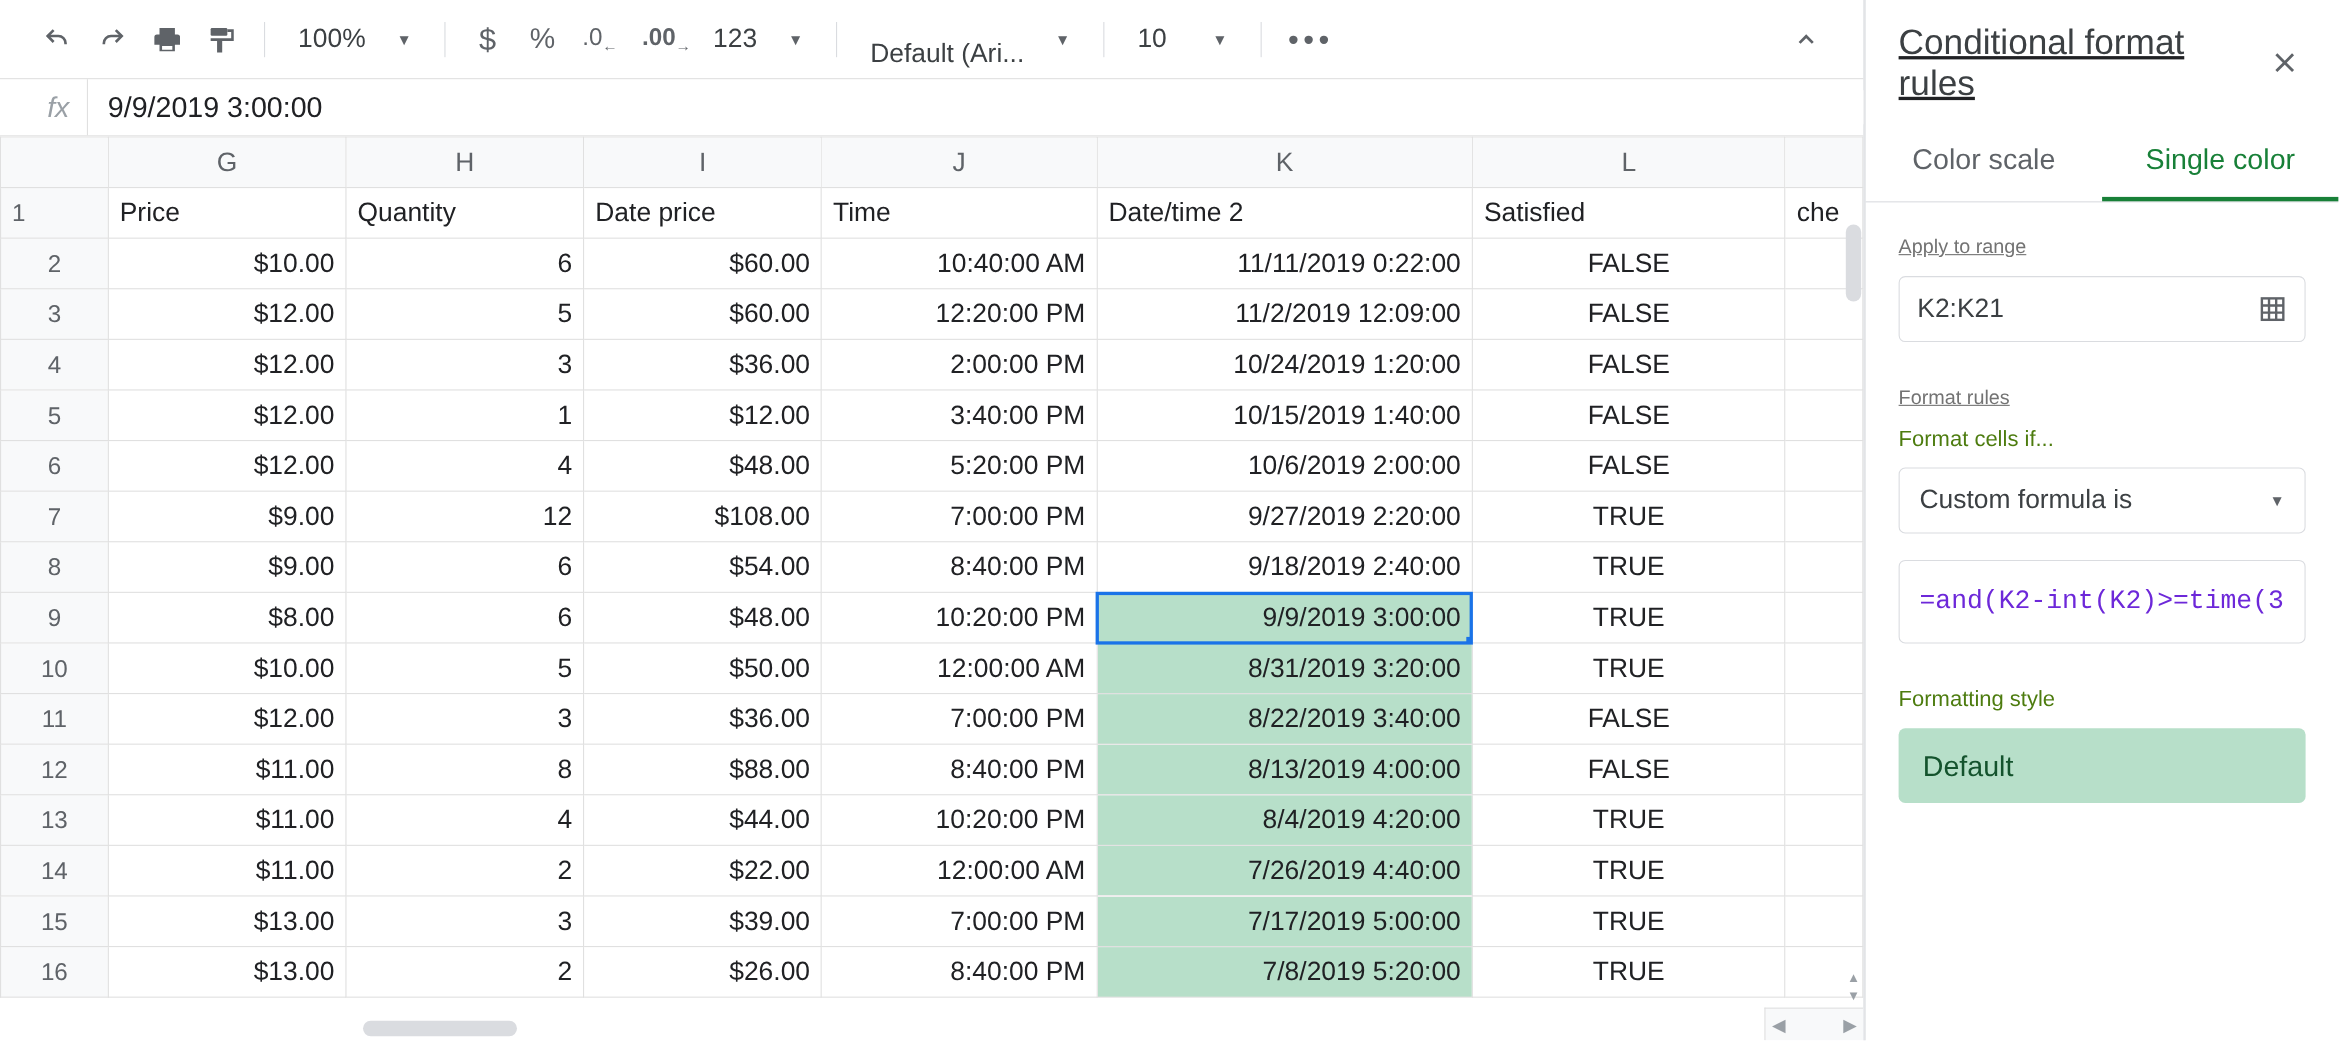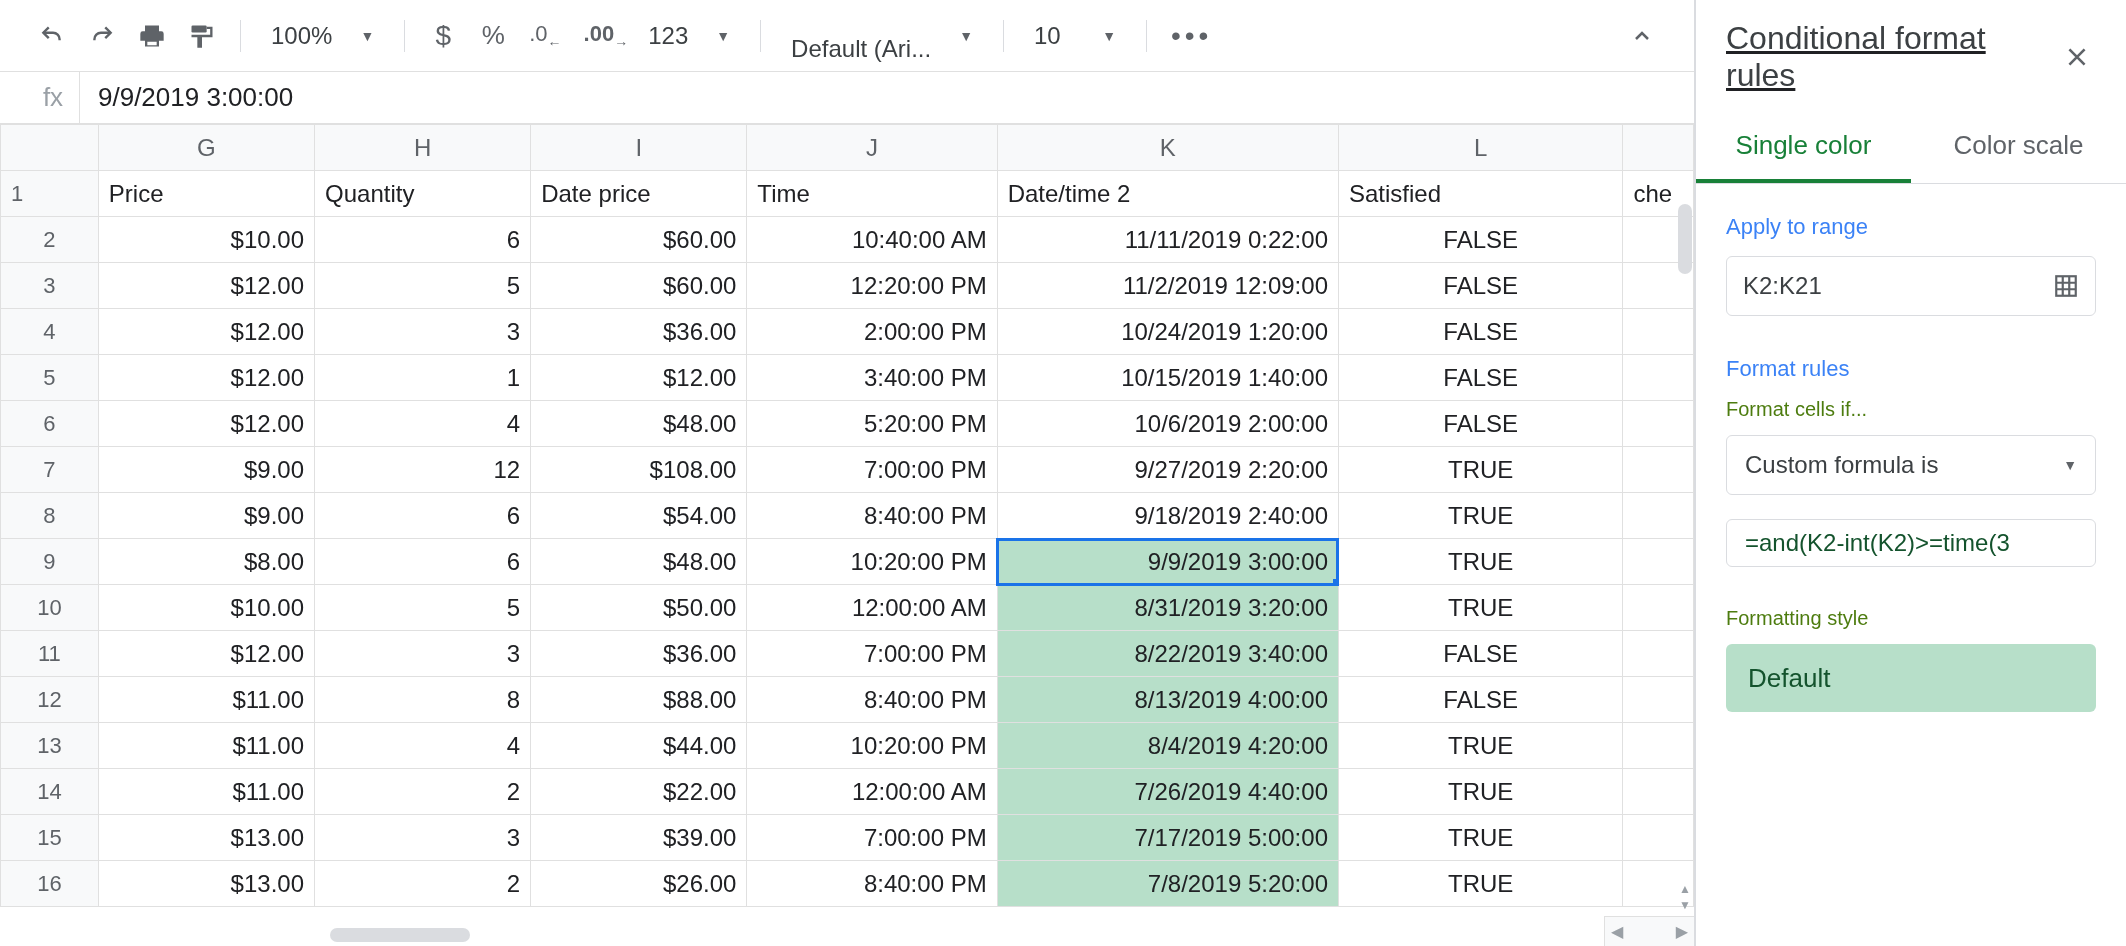--- a/index.html
+++ b/index.html
@@ -34,21 +34,21 @@
   .caret { font-size: 14px; color: #5f6368; }
   .font-name { max-width: 160px; overflow: hidden; text-overflow: ellipsis; white-space: nowrap; margin-top: 26px; }
 
   
   .formula-bar {
     display: flex; align-items: center;
     border-bottom: 1px solid #e0e0e0;
     height: 52px;
   }
   .fx {
-    width: 80px; text-align: center; font-size: 26px; color: #9aa0a6;
+    width: 80px; text-align: center; font-style: italic; font-size: 26px; color: #9aa0a6;
     border-right: 1px solid #e0e0e0; height: 100%; display: flex; align-items: center; justify-content: center; padding-left: 27px;
   }
   .formula-input {
     flex: 1; border: none; outline: none; font-size: 26px; padding: 0 18px; color: #202124;
   }
 
   
   .grid-wrap { flex: 1; overflow: hidden; position: relative; }
   table.grid { border-collapse: collapse; table-layout: fixed; width: 100%; }
   .grid th, .grid td {
@@ -122,21 +122,21 @@
   .side-title { font-size: 32px; color: #3c4043; }
   .close-x { font-size: 28px; color: #5f6368; cursor: pointer; padding: 6px; border-radius: 4px; }
 
   .tabs { display: flex; border-bottom: 1px solid #dadce0; margin: 0 -30px 30px -30px; }
   .tab {
     flex: 1; text-align: center; padding: 16px 0 18px 0; font-size: 26px; color: #5f6368; cursor: pointer;
     border-bottom: 4px solid transparent;
   }
   .tab.active { color: #188038; border-bottom-color: #188038; font-weight: 500; }
 
-  .section-label { font-size: 22px; color: #3b82f6; font-weight: 500; margin-bottom: 16px; }
+  .section-label { font-size: 18px; color: #737373; font-weight: 500; margin-bottom: 16px; text-decoration: underline; }
   .sub-label { font-size: 20px; color: #4d7c0f; margin-bottom: 14px; }
 
   .range-box {
     display: flex; align-items: center;
     border: 1px solid #dadce0; border-radius: 6px;
     height: 60px; padding: 0 16px; margin-bottom: 40px;
   }
   .range-box input {
     flex: 1; border: none; outline: none; font-size: 24px; color: #3c4043;
   }
@@ -144,24 +144,24 @@
 
   .select-box {
     display: flex; align-items: center; justify-content: space-between;
     border: 1px solid #dadce0; border-radius: 6px;
     height: 60px; padding: 0 18px; font-size: 24px; color: #3c4043;
     margin-bottom: 24px; cursor: pointer;
   }
 
   .formula-field {
     border: 1px solid #dadce0; border-radius: 6px;
-    height: 48px; padding: 0 18px; font-size: 24px; color: #14532d;
+    height: 76px; padding: 0 18px; font-size: 24px; color: #6d28d9;
     display: flex; align-items: center; margin-bottom: 40px;
     width: 370px;
-    overflow: hidden; white-space: nowrap;
+    overflow: hidden; white-space: nowrap; font-family: Liberation Mono, monospace;
   }
 
   .style-preview {
     background: #b7dfc9; border-radius: 6px; height: 68px;
     display: flex; align-items: center; padding: 0 22px;
     font-size: 26px; color: #14532d;
   }
 
   svg { display: block; }
   .hscroll-thumb {
@@ -454,22 +454,22 @@
     <div class="side-title-row">
       <div class="side-title">Conditional format rules</div>
       <div class="close-x">
         <svg width="26" height="26" viewBox="0 0 24 24" stroke="#5f6368" stroke-width="2.4" fill="none">
             <path d="M5 5l14 14M19 5L5 19"></path>
           </svg>
       </div>
     </div>
 
     <div class="tabs">
+      <div class="tab">Color scale</div>
       <div class="tab active">Single color</div>
-      <div class="tab">Color scale</div>
     </div>
 
     <div class="section-label">Apply to range</div>
     <div class="range-box">
       <input value="K2:K21" style="">
       <span class="range-grid-icon">
         <svg width="26" height="26" viewBox="0 0 24 24" fill="none" stroke="#5f6368" stroke-width="2">
             <rect x="3" y="3" width="18" height="18"></rect>
             <path d="M3 9h18M3 15h18M9 3v18M15 3v18"></path>
           </svg>

